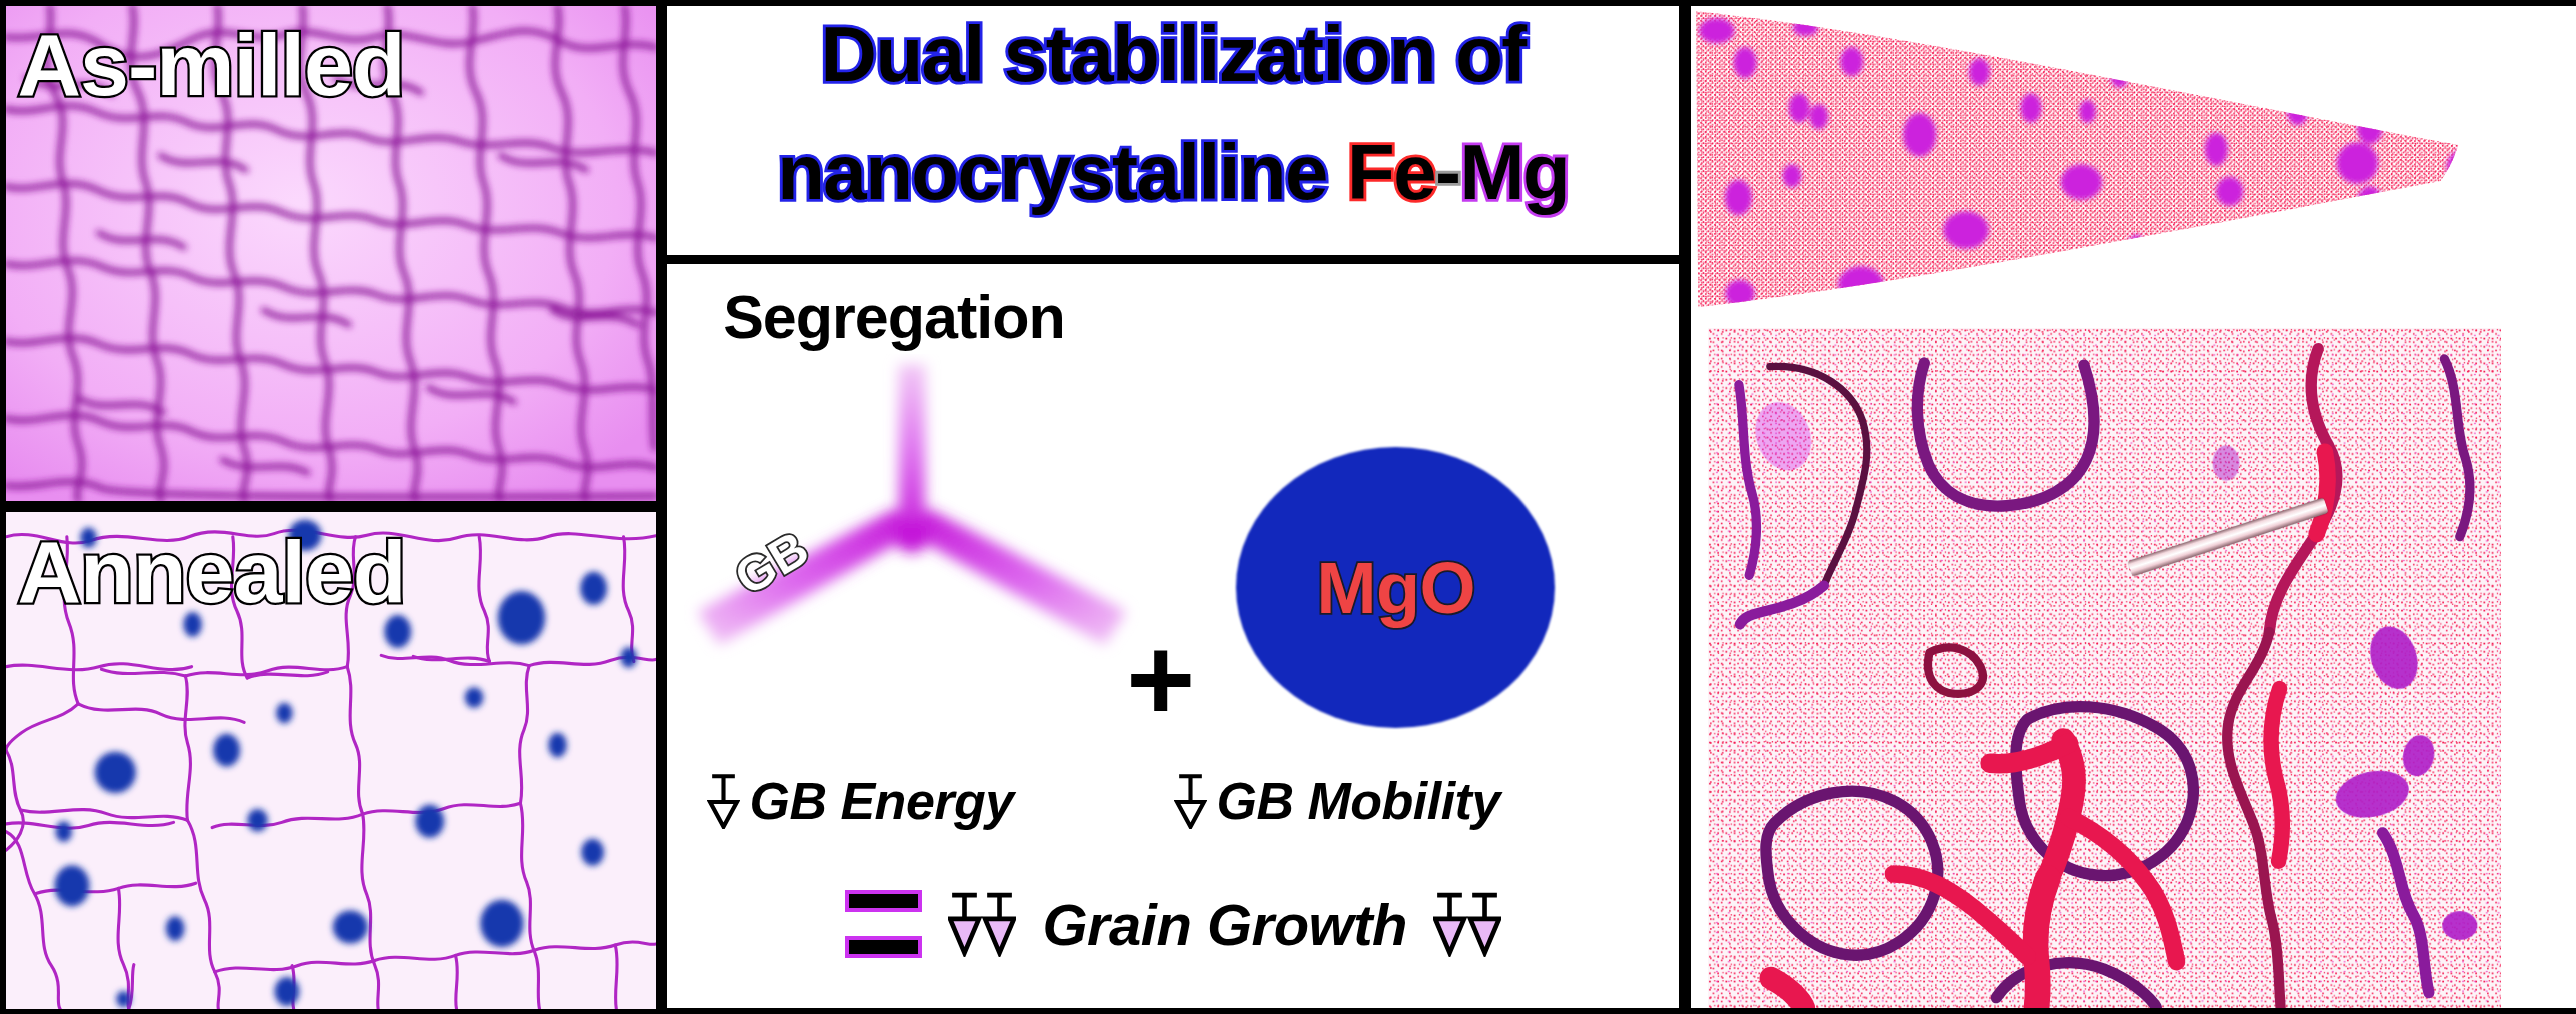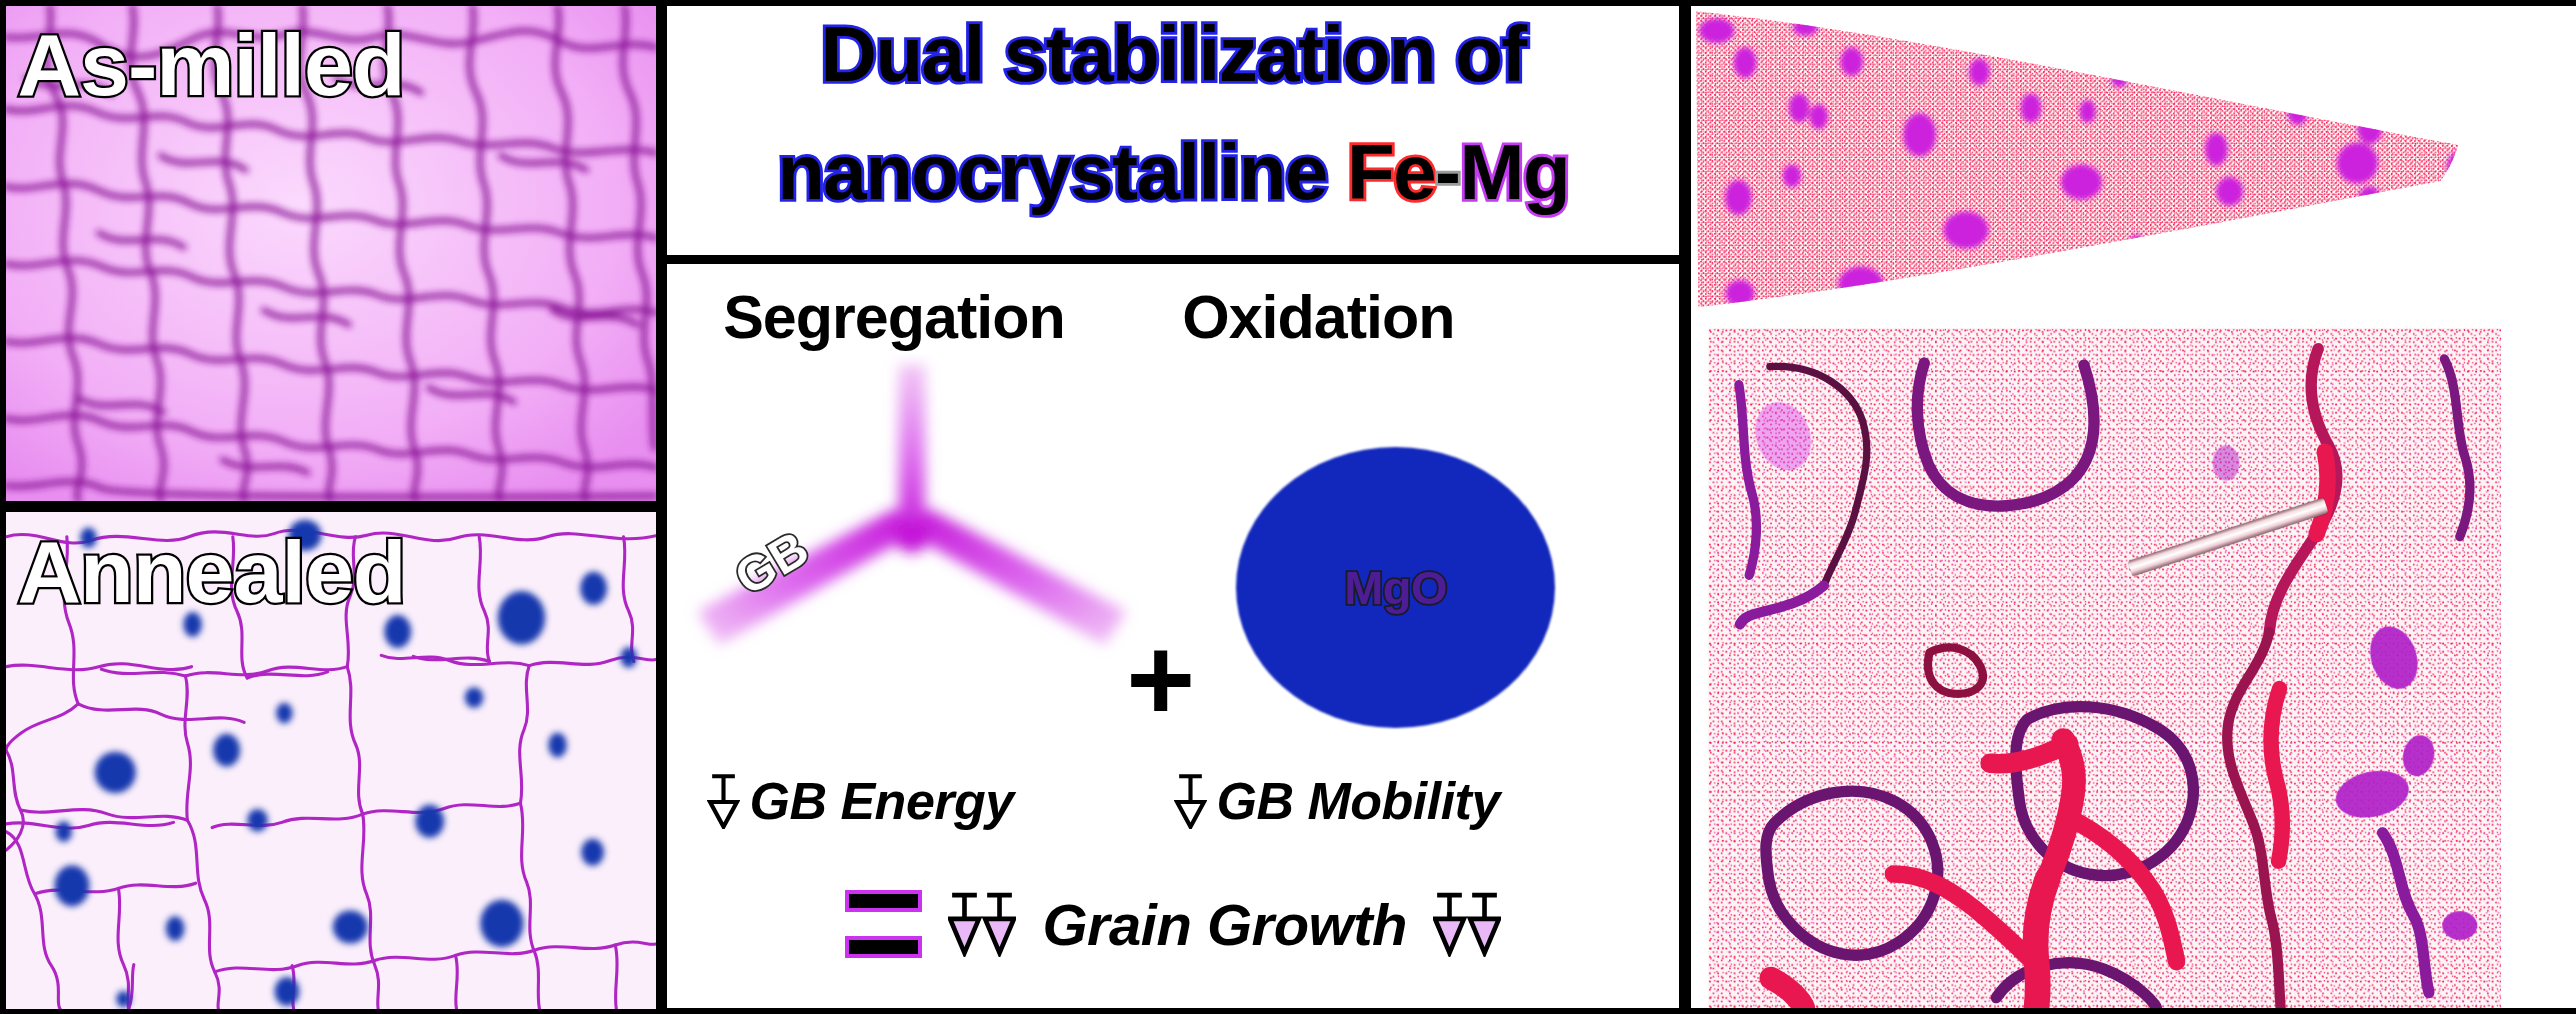--- a/index.html
+++ b/index.html
@@ -97,21 +97,21 @@
     position:absolute;left:569px;top:191px;
     width:319px;height:281px;
     border-radius:50%;
     background:#1228bc;
     filter:blur(0.8px);
   }
   .mgo-text{
     position:absolute;left:569px;top:191px;width:319px;height:281px;
     display:flex;align-items:center;justify-content:center;
     font-family:"Liberation Sans",sans-serif;font-weight:bold;
-    font-size:47px;color:#4c1d95;
+    font-size:72px;color:#ef4444;
     -webkit-text-stroke:3.6px #1a1a28;paint-order:stroke fill;
     letter-spacing:-0.5px;
   }
   .effect-item{
     font-family:"Liberation Sans",sans-serif;
     font-weight:bold;font-style:italic;font-size:52px;color:#000;
     white-space:nowrap;letter-spacing:-0.5px;display:flex;align-items:center;gap:9.3px;
   }
   .eff-left{position:absolute;left:40px;}
   .eff-right{position:absolute;left:507px;}
@@ -288,21 +288,20 @@
         <div class="title-line title-l2">
           <span class="tk-blue">nanocrystalline </span><span class="tk-red">Fe</span><span class="tk-gray">-</span><span class="tk-mag">Mg</span>
         </div>
       </div>
 
       <div class="hdivider"></div>
 
       <div class="mech-area">
 
         <div class="mech-head head-seg">Segregation</div>
-        <div class="mech-head head-ox">Oxidation</div>
 
         <div class="gb-wrap">
           <svg width="464" height="309" viewBox="0 0 900 600">
             <defs>
               <linearGradient id="gbv" x1="0" y1="0" x2="0" y2="1">
                 <stop offset="0%" stop-color="#f2c9f6"></stop>
                 <stop offset="45%" stop-color="#e07af0"></stop>
                 <stop offset="100%" stop-color="#c417d9"></stop>
               </linearGradient>
               <linearGradient id="gbl" x1="1" y1="0" x2="0" y2="1">

